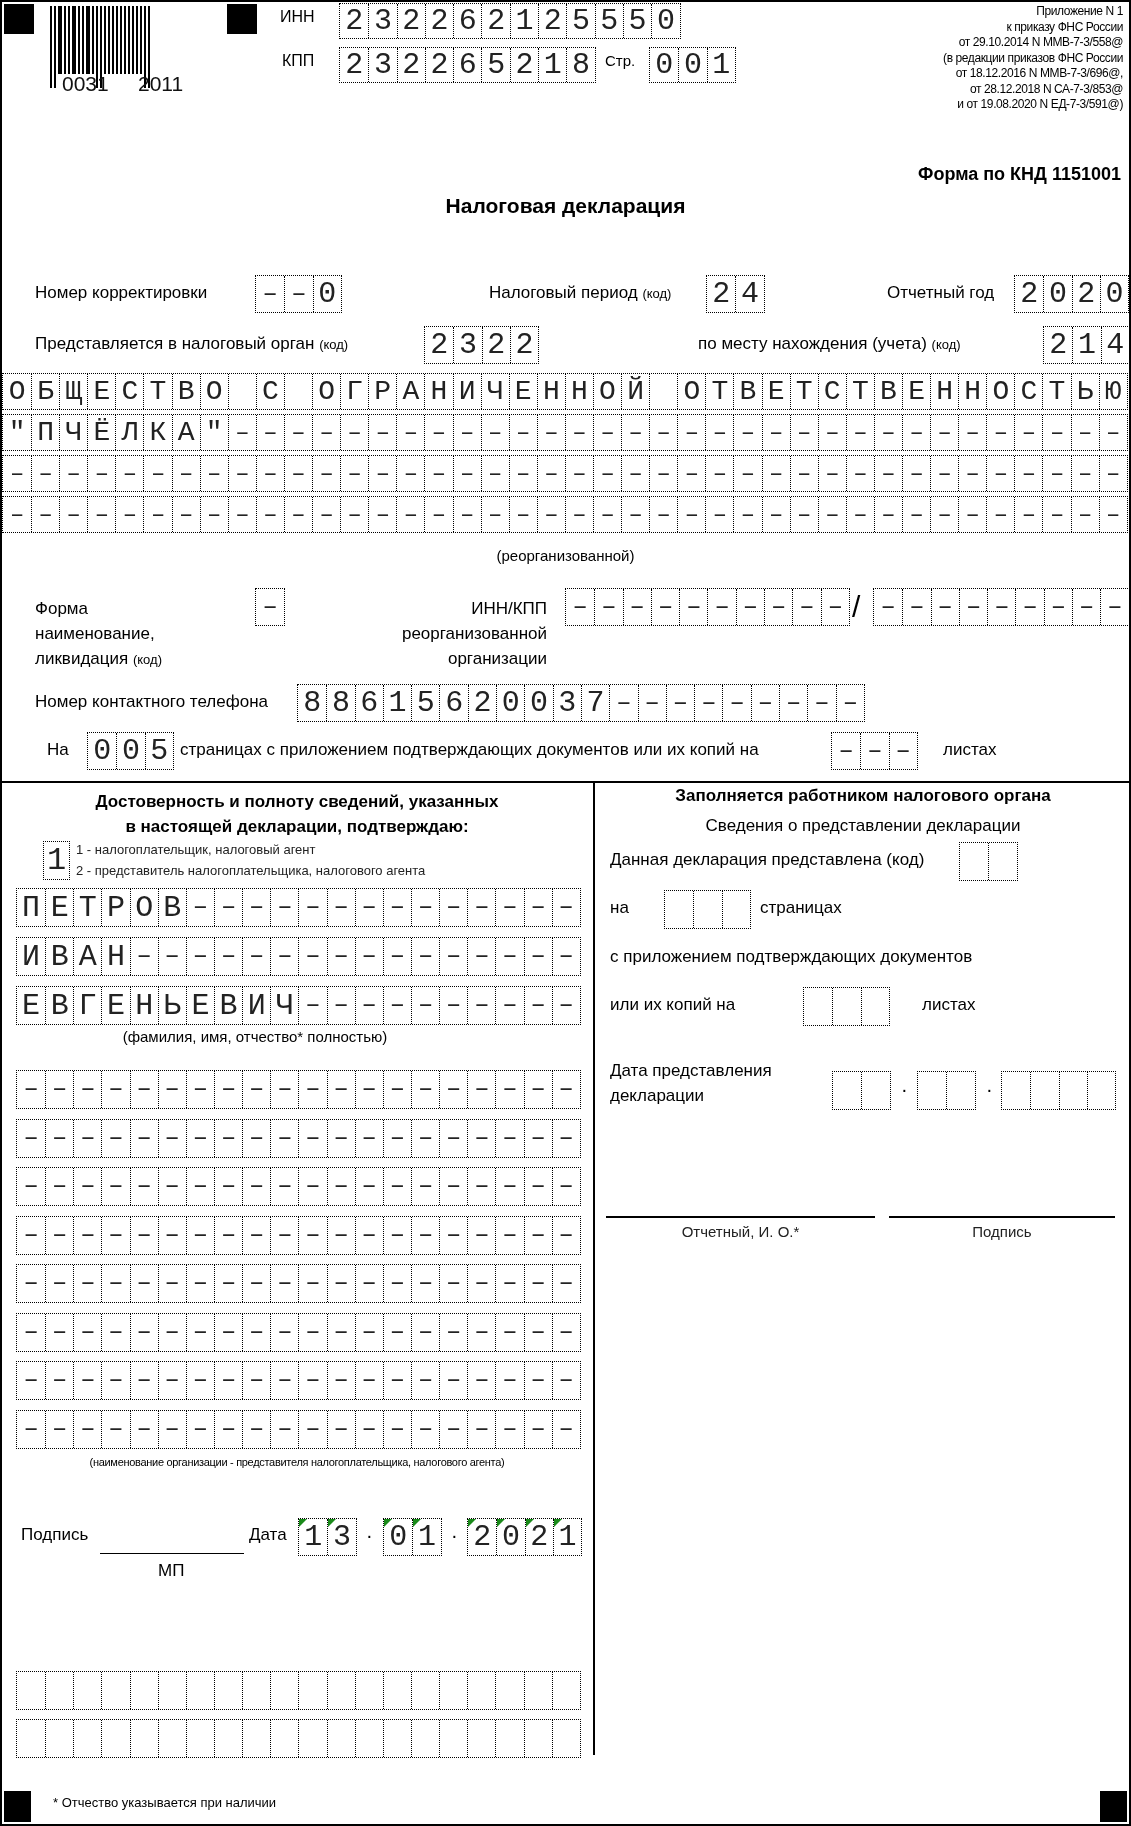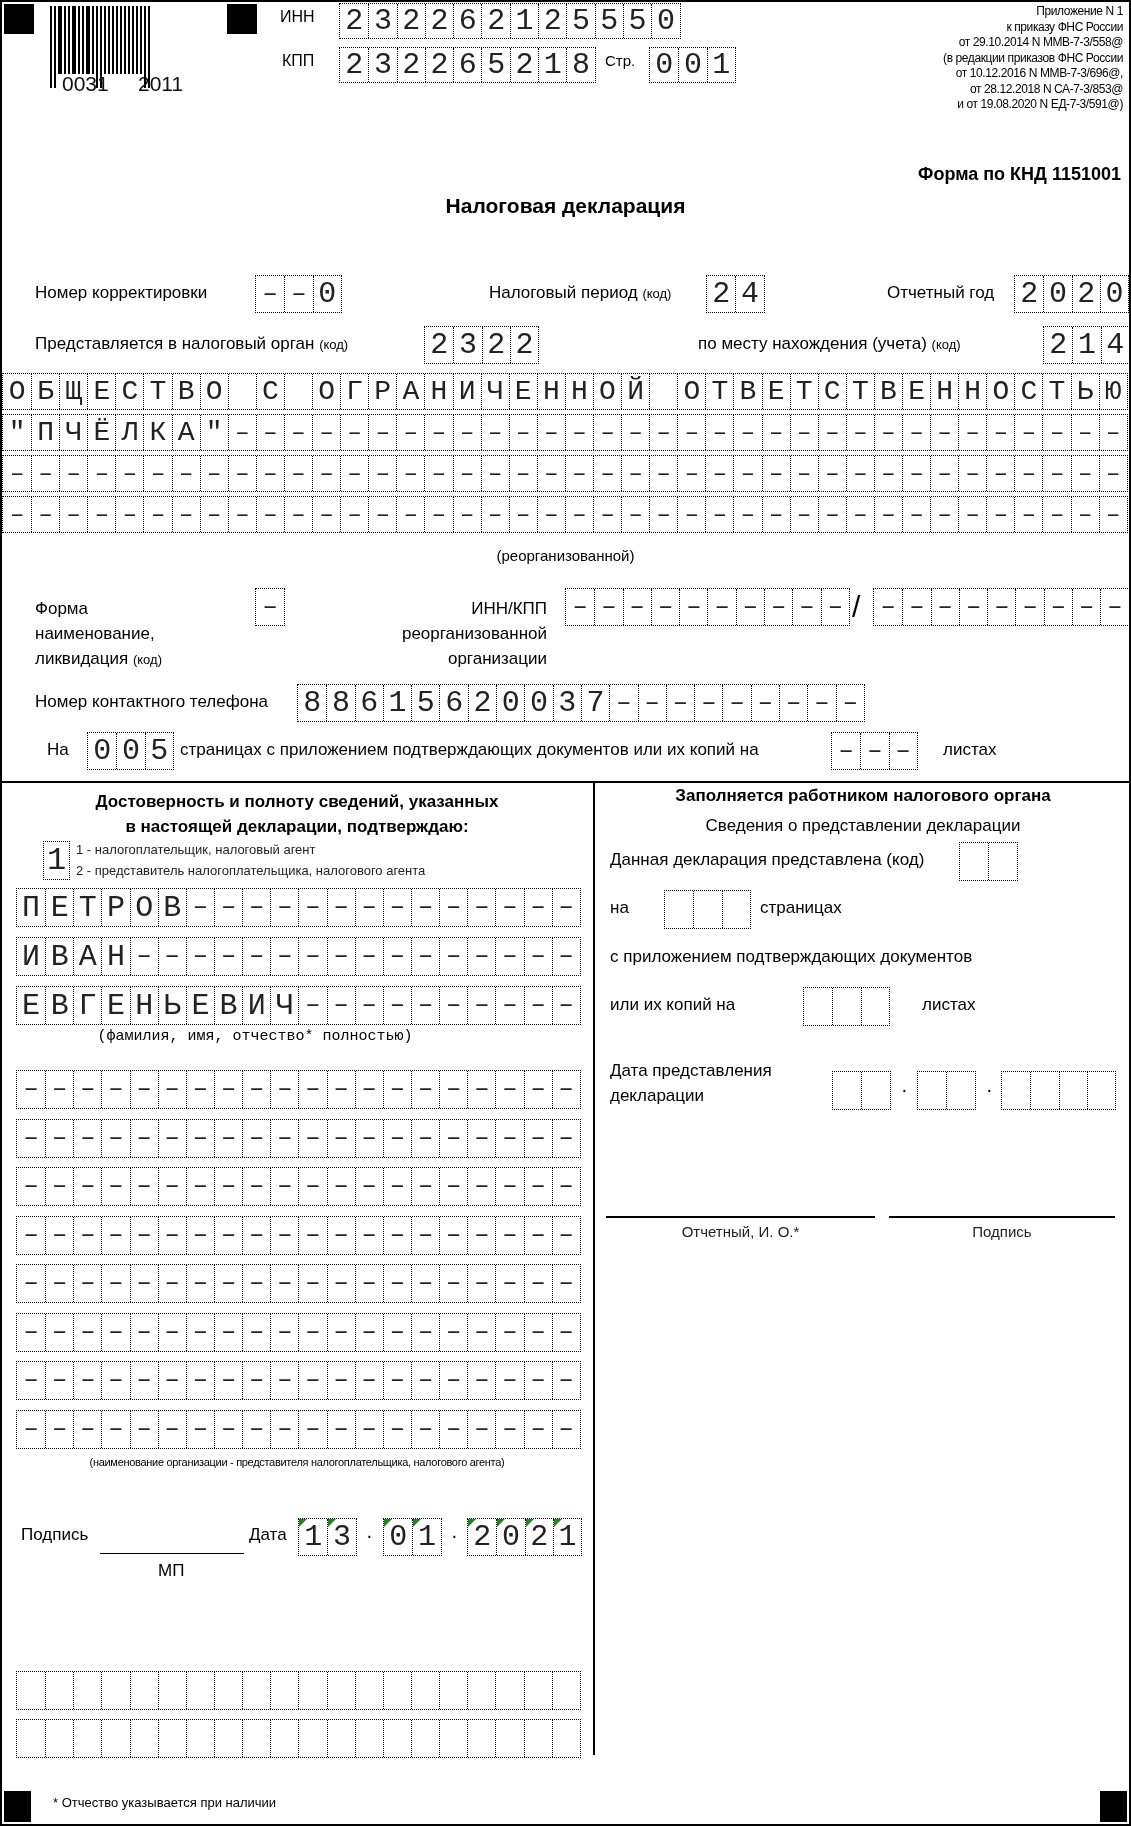--- a/index.html
+++ b/index.html
@@ -95,21 +95,21 @@
     <div class="cell" style="width: 28.3px; height: 34px; font-size: 30px;">0</div>
     <div class="cell" style="width: 28.3px; height: 34px; font-size: 30px;">0</div>
     <div class="cell" style="width: 28.3px; height: 34px; font-size: 30px;">1</div>
   </div>
 
 <div class="abs" style="right:8px;top:4px;text-align:right;font-size:12px;line-height:15.5px;letter-spacing:-0.4px;" id="appendix">
     <div>Приложение N 1</div>
     <div>к приказу ФНС России</div>
     <div>от 29.10.2014 N ММВ-7-3/558@</div>
     <div>(в редакции приказов ФНС России</div>
-    <div>от 10.12.2016 N ММВ-7-3/696@,</div>
+    <div>от 18.12.2016 N ММВ-7-3/696@,</div>
     <div>от 28.12.2018 N СА-7-3/853@</div>
     <div>и от 19.08.2020 N ЕД-7-3/591@)</div>
   </div>
 
 <span class="lbl bold" style="right:10px;top:164px;font-size:18px;">Форма по КНД 1151001</span>
 
 <div class="abs center bold" style="left:0;width:1131px;top:190px;font-size:21px;line-height:31px;">
   <div>Налоговая декларация</div>
 </div>
 
@@ -472,21 +472,21 @@
     <div class="cell" style="width: 28.15px; height: 37px; font-size: 25.5px;">–</div>
     <div class="cell" style="width: 28.15px; height: 37px; font-size: 25.5px;">–</div>
     <div class="cell" style="width: 28.15px; height: 37px; font-size: 25.5px;">–</div>
     <div class="cell" style="width: 28.15px; height: 37px; font-size: 25.5px;">–</div>
     <div class="cell" style="width: 28.15px; height: 37px; font-size: 25.5px;">–</div>
     <div class="cell" style="width: 28.15px; height: 37px; font-size: 25.5px;">–</div>
     <div class="cell" style="width: 28.15px; height: 37px; font-size: 25.5px;">–</div>
     <div class="cell" style="width: 28.15px; height: 37px; font-size: 25.5px;">–</div>
     <div class="cell" style="width: 28.15px; height: 37px; font-size: 25.5px;">–</div>
   </div>
-<div class="abs center" style="left:0;width:510px;top:1028px;font-size:15px;font-family:Liberation Mono, monospace;">(фамилия, имя, отчество* полностью)</div>
+<div class="abs center" style="left:0;width:510px;top:1028px;font-size:15px;">(фамилия, имя, отчество* полностью)</div>
 
 <div class="abs" id="orgrows" style="left:16px;top:1070px;">
     <div class="cells" style="left: 0px; top: 0px;">
       <div class="cell" style="width: 28.15px; height: 37px; font-size: 25.5px;">–</div>
       <div class="cell" style="width: 28.15px; height: 37px; font-size: 25.5px;">–</div>
       <div class="cell" style="width: 28.15px; height: 37px; font-size: 25.5px;">–</div>
       <div class="cell" style="width: 28.15px; height: 37px; font-size: 25.5px;">–</div>
       <div class="cell" style="width: 28.15px; height: 37px; font-size: 25.5px;">–</div>
       <div class="cell" style="width: 28.15px; height: 37px; font-size: 25.5px;">–</div>
       <div class="cell" style="width: 28.15px; height: 37px; font-size: 25.5px;">–</div>

